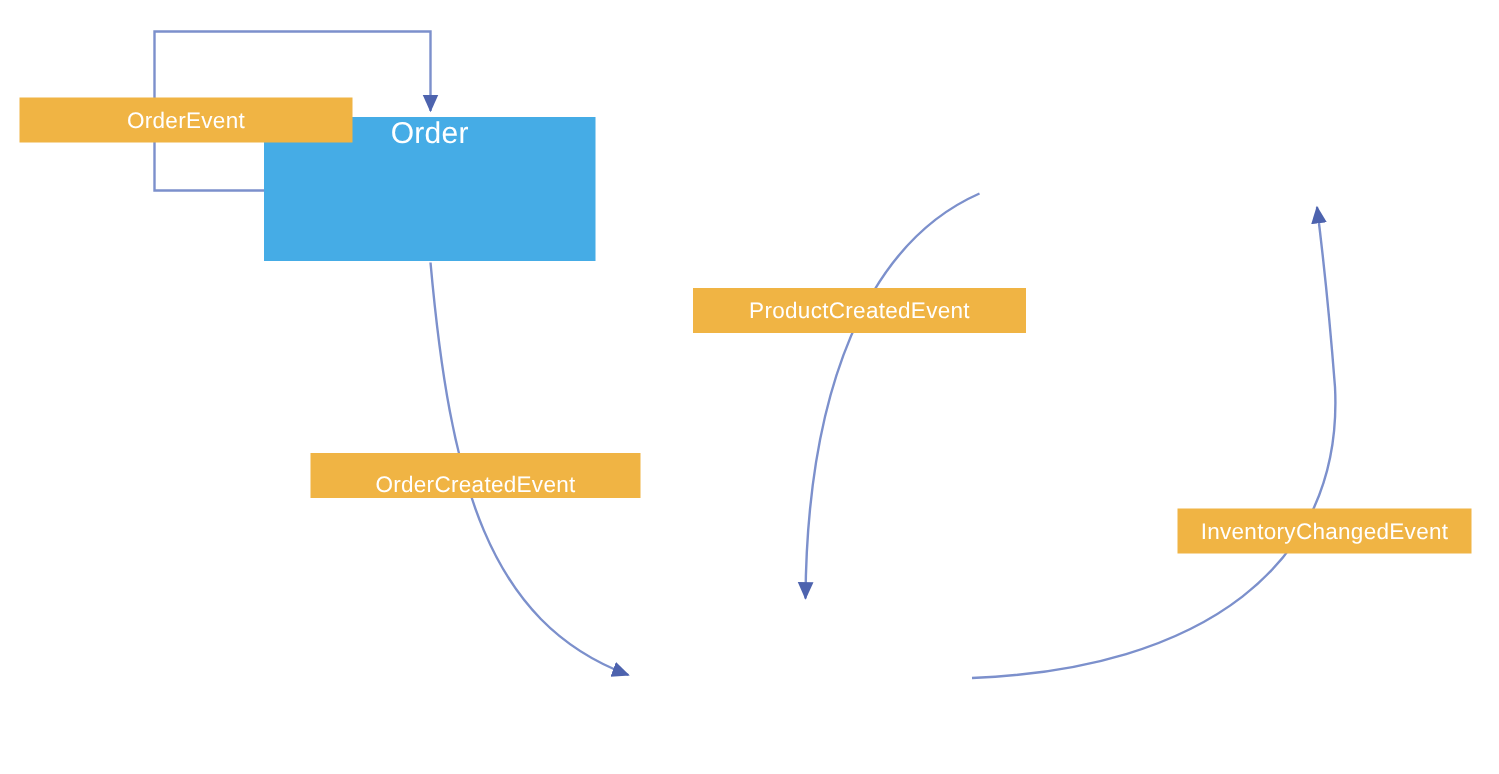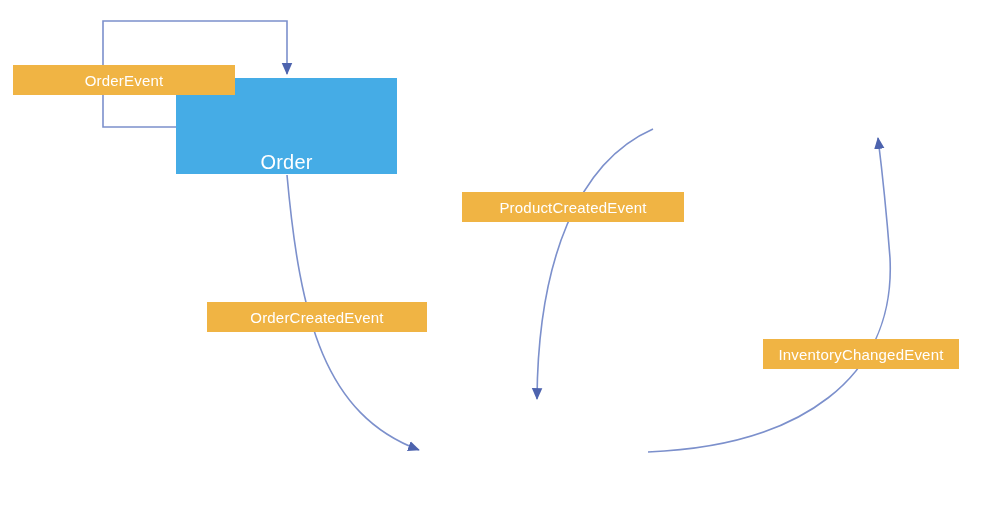--- a/index.html
+++ b/index.html
@@ -28,21 +28,21 @@
     stroke-width: 1.6px;
   }
   .arrowhead {
     fill: var(--edge-arrow, #4D63AE);
   }
   .node {
     position: absolute;
     background: var(--node-fill, #45ACE6);
     color: var(--text, #ffffff);
     display: flex;
-    align-items: flex-end;
+    align-items: flex-start;
     justify-content: center;
     font-size: 20px;
     letter-spacing: 0.2px;
     cursor: default;
     user-select: none;
   }
   .event-label {
     position: absolute;
     height: 30px;
     background: var(--label-fill, #F0B444);
@@ -80,26 +80,26 @@
   <div class="node" style="left:176px; top:78px; width:221px; height:96px;">
     <span>Order</span>
   </div>
 
 
 
   <div class="event-label" style="left:13px; top:37px; width:222px;margin-top:28px;">
     <span>OrderEvent</span>
   </div>
 
-  <div class="event-label" style="left:207px; top:302px; width:220px;">
+  <div class="event-label" style="left:207px; top:302px; width:220px;align-items:flex-end;">
     <span>OrderCreatedEvent</span>
   </div>
 
   <div class="event-label" style="left:462px; top:192px; width:222px;">
     <span>ProductCreatedEvent</span>
   </div>
 
 
-  <div class="event-label" style="left:763px; top:339px; width:196px;">
+  <div class="event-label" style="left:785px; top:339px; width:196px;">
     <span>InventoryChangedEvent</span>
   </div>
 
 </div>
 
 </body></html>

